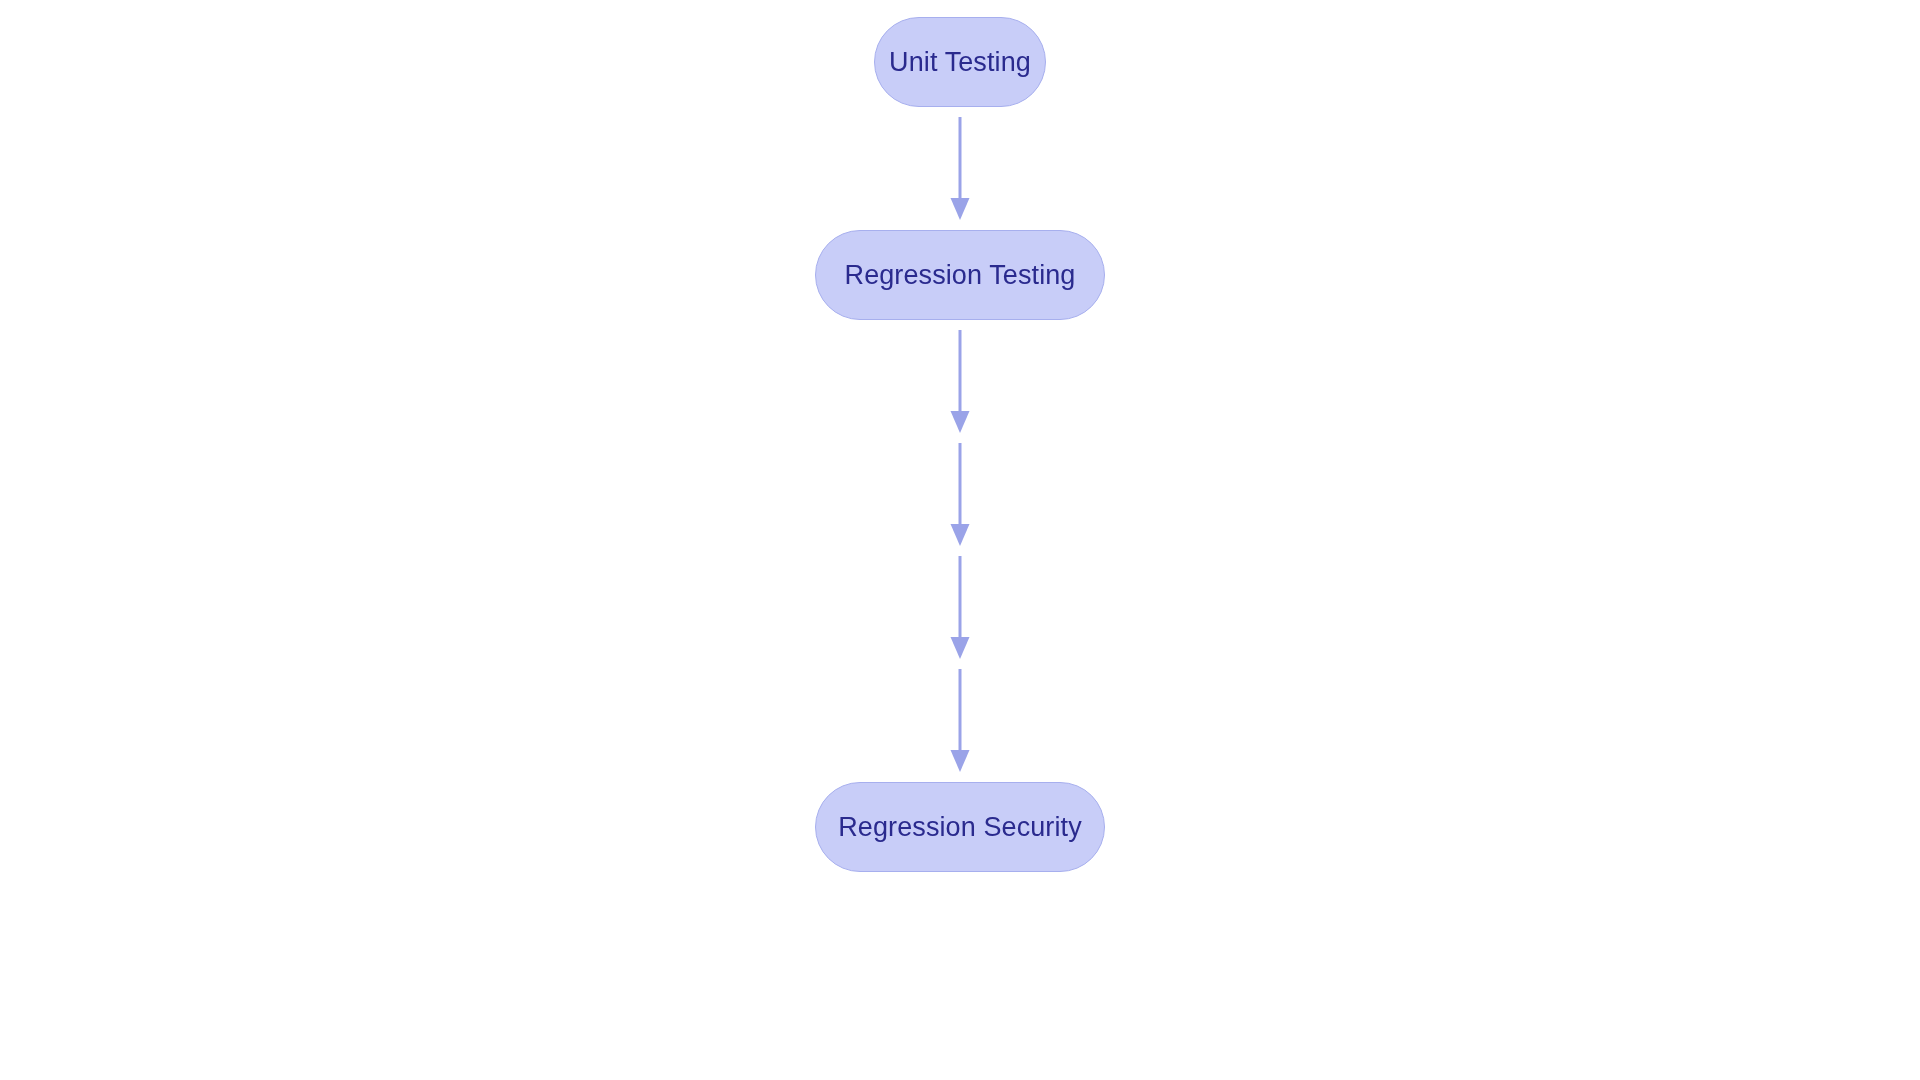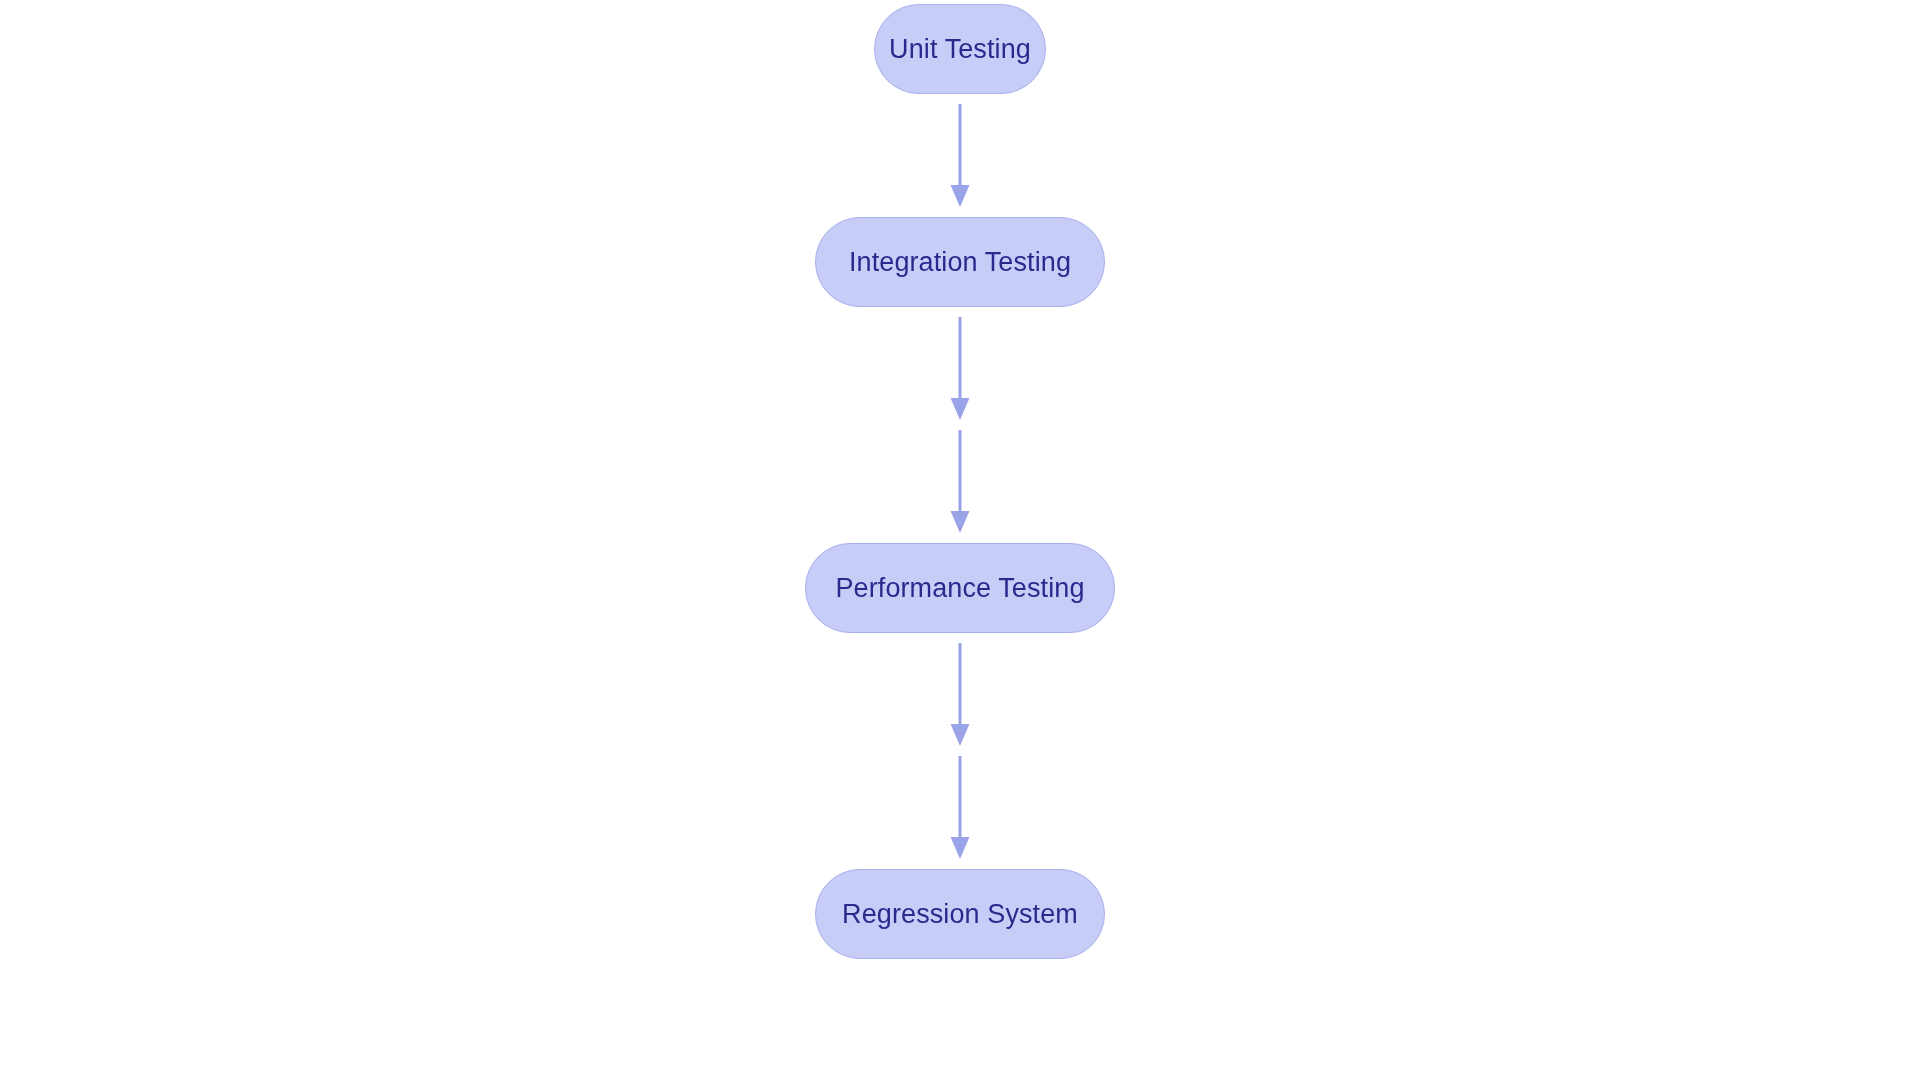--- a/index.html
+++ b/index.html
@@ -25,21 +25,21 @@
   .flow-column {
     position: absolute;
     left: 0;
     top: 0;
     width: 1920px;
     height: 1080px;
     display: flex;
     flex-direction: column;
     align-items: center;
     justify-content: flex-start;
-    padding-top: 4px;
+    padding-top: 17px;
     box-sizing: border-box;
     gap: 10px;
   }
 
   
   .node {
     position: relative;
     height: 90px;
     box-sizing: border-box;
     display: flex;
@@ -90,55 +90,52 @@
     </div>
 
     <div class="connector">
       <svg viewBox="0 0 40 103" xmlns="http://www.w3.org/2000/svg">
         <line x1="20" y1="0" x2="20" y2="84" stroke="#9aa3e8" stroke-width="3"></line>
         <polygon points="20,103 10.5,81 29.5,81" fill="#9aa3e8"></polygon>
       </svg>
     </div>
 
     <div class="node" style="width:290px">
-      <span class="node-label">Integration Testing</span>
+      <span class="node-label">Regression Testing</span>
     </div>
 
     <div class="connector">
       <svg viewBox="0 0 40 103" xmlns="http://www.w3.org/2000/svg">
         <line x1="20" y1="0" x2="20" y2="84" stroke="#9aa3e8" stroke-width="3"></line>
         <polygon points="20,103 10.5,81 29.5,81" fill="#9aa3e8"></polygon>
       </svg>
     </div>
 
 
     <div class="connector">
       <svg viewBox="0 0 40 103" xmlns="http://www.w3.org/2000/svg">
         <line x1="20" y1="0" x2="20" y2="84" stroke="#9aa3e8" stroke-width="3"></line>
         <polygon points="20,103 10.5,81 29.5,81" fill="#9aa3e8"></polygon>
       </svg>
     </div>
 
-    <div class="node" style="width:310px">
-      <span class="node-label">Performance Testing</span>
-    </div>
 
     <div class="connector">
       <svg viewBox="0 0 40 103" xmlns="http://www.w3.org/2000/svg">
         <line x1="20" y1="0" x2="20" y2="84" stroke="#9aa3e8" stroke-width="3"></line>
         <polygon points="20,103 10.5,81 29.5,81" fill="#9aa3e8"></polygon>
       </svg>
     </div>
 
 
     <div class="connector">
       <svg viewBox="0 0 40 103" xmlns="http://www.w3.org/2000/svg">
         <line x1="20" y1="0" x2="20" y2="84" stroke="#9aa3e8" stroke-width="3"></line>
         <polygon points="20,103 10.5,81 29.5,81" fill="#9aa3e8"></polygon>
       </svg>
     </div>
 
     <div class="node" style="width:290px">
-      <span class="node-label">Regression System</span>
+      <span class="node-label">Regression Security</span>
     </div>
 
   </div>
 </div>
 
 </body></html>

